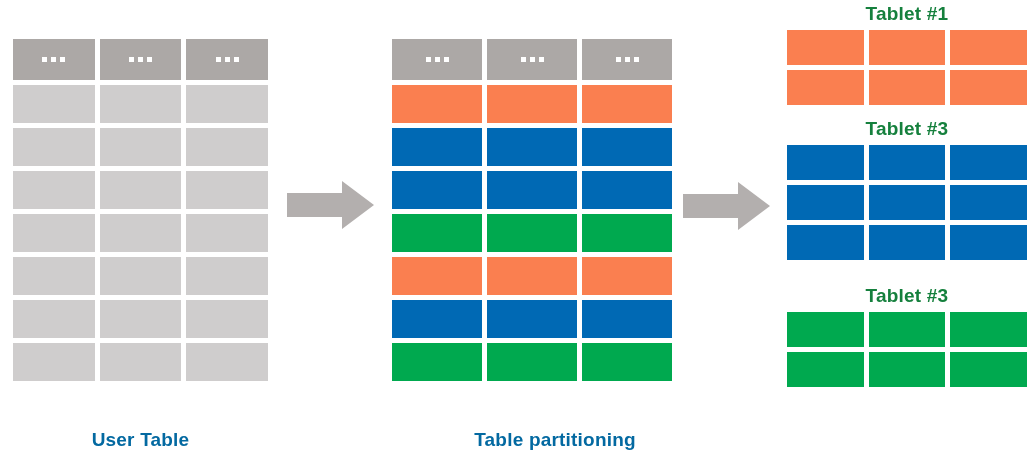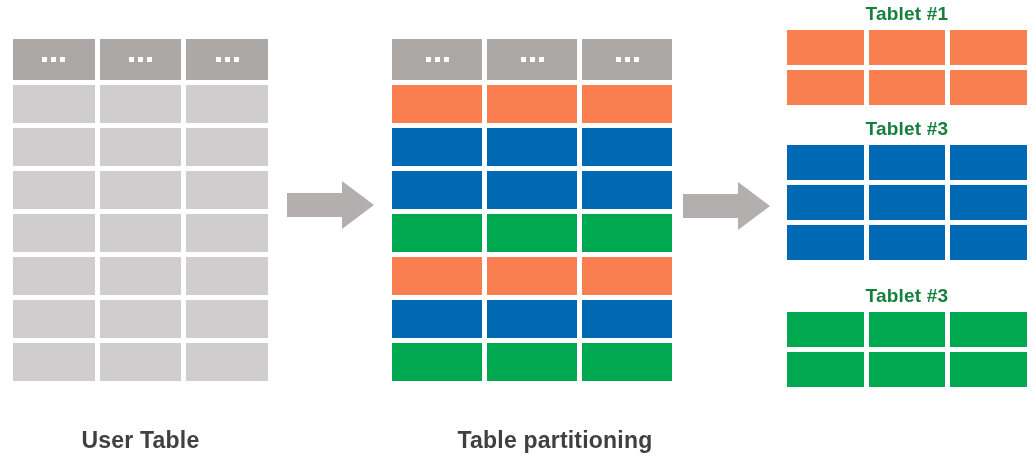--- a/index.html
+++ b/index.html
@@ -95,22 +95,22 @@
     width: 88px;
     height: 52px;
   }
   .arrow svg { display: block; width: 100%; height: 100%; }
   #arrow-1 { left: 287px; top: 179px; }
   #arrow-2 { left: 683px; top: 180px; }
 
   
   .caption {
     position: absolute;
-    color: #404040;
-    font-size: 23px;
+    color: #0369a1;
+    font-size: 19px;
     font-weight: bold;
     letter-spacing: 0.2px;
     text-align: center;
     line-height: 24px;
   }
   #caption-left   { left: 13px;  width: 255px; top: 428px; }
   #caption-middle { left: 415px; width: 280px; top: 428px; }
   #caption-right  { left: 787px; width: 240px; top: 428px; }
 </style>
 </head>

